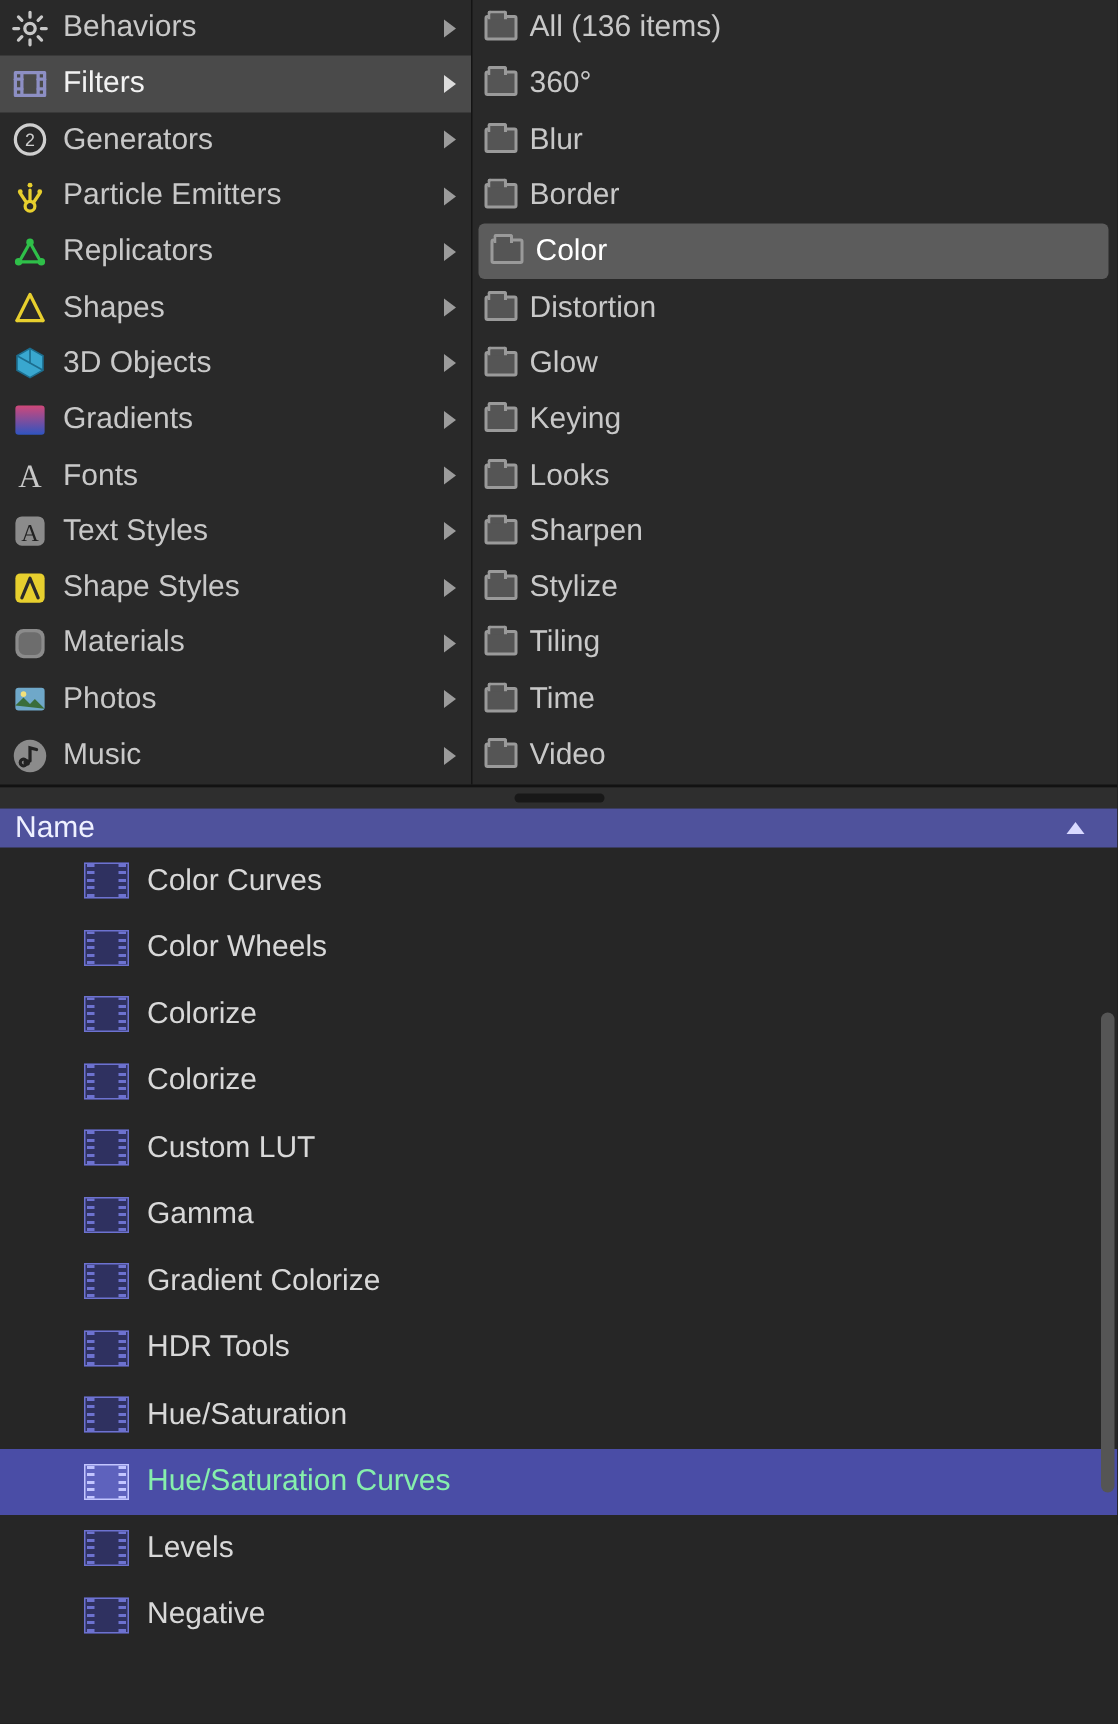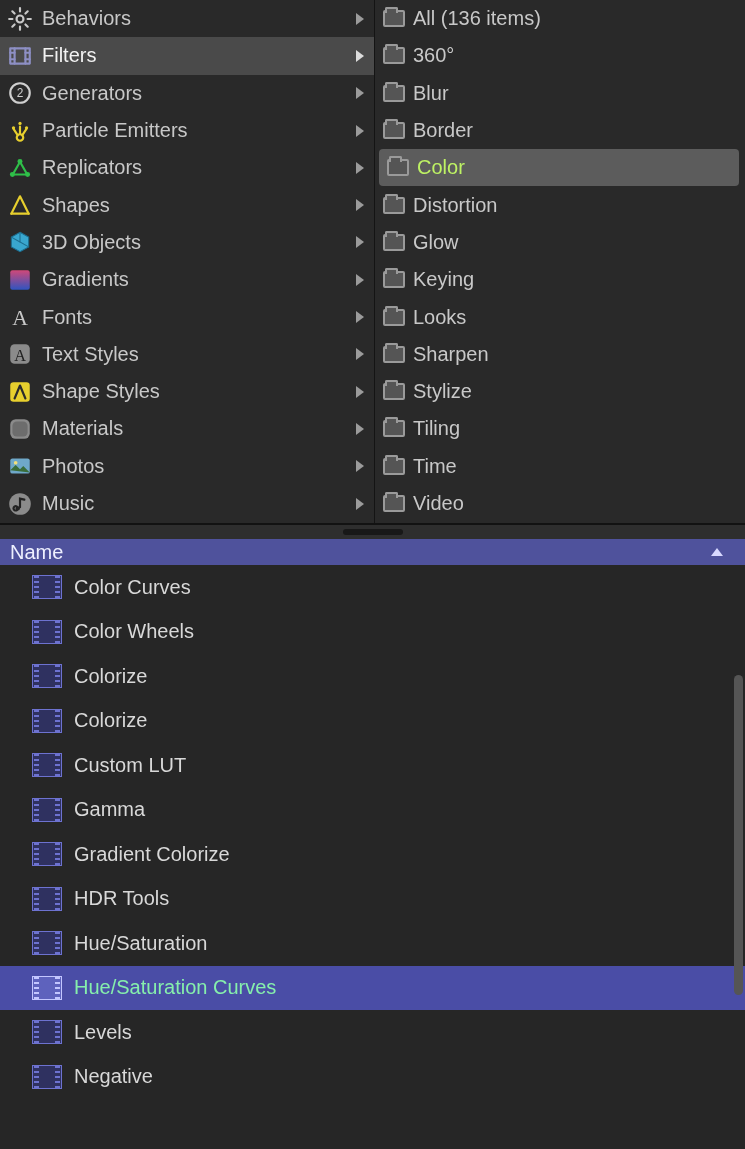--- a/index.html
+++ b/index.html
@@ -16,21 +16,21 @@
   
   .top-area {
     display: flex;
     height: 525px;
     background: #292929;
     border-bottom: 2px solid #121212;
   }
   .col {
     overflow: hidden;
   }
-  .col-left  { width: 375px; border-right: 1px solid #141414; }
+  .col-left  { width: 315px; border-right: 1px solid #141414; }
   .col-right { flex: 1; }
   .cat-row {
     display: flex;
     align-items: center;
     height: 37.3px;
     padding-left: 6px;
     gap: 8px;
     cursor: default;
   }
   .cat-row .label { flex: 1; white-space: nowrap; overflow: hidden; text-overflow: ellipsis; }
@@ -59,21 +59,21 @@
     background: #555;
     border: 2px solid #9a9a9a;
     border-bottom: none;
     border-radius: 2px 2px 0 0;
   }
   .col-right .cat-row { padding-left: 8px; }
   .col-right .cat-row.selected {
     margin: 0 6px 0 4px;
     border-radius: 4px;
     background: #5c5c5c;
-    color: #bef264;
+    color: #ffffff;
   }
   
   .li-icon {
     width: 28px; height: 28px;
     display: flex; align-items: center; justify-content: center;
     flex: 0 0 28px;
   }
   .li-icon svg { width: 26px; height: 26px; }
 
   
@@ -119,21 +119,21 @@
   }
   .list-body {
     flex:1;
     overflow:hidden;
     position:relative;
   }
   .list-row {
     display:flex;
     align-items:center;
     height:44.5px;
-    padding-left: 32px;
+    padding-left: 56px;
     gap: 12px;
     color:#d8d8d8;
     cursor:default;
   }
   .list-row.selected {
     background:#4a4da6;
     color:#86efac;
   }
   
   .film-icon {

